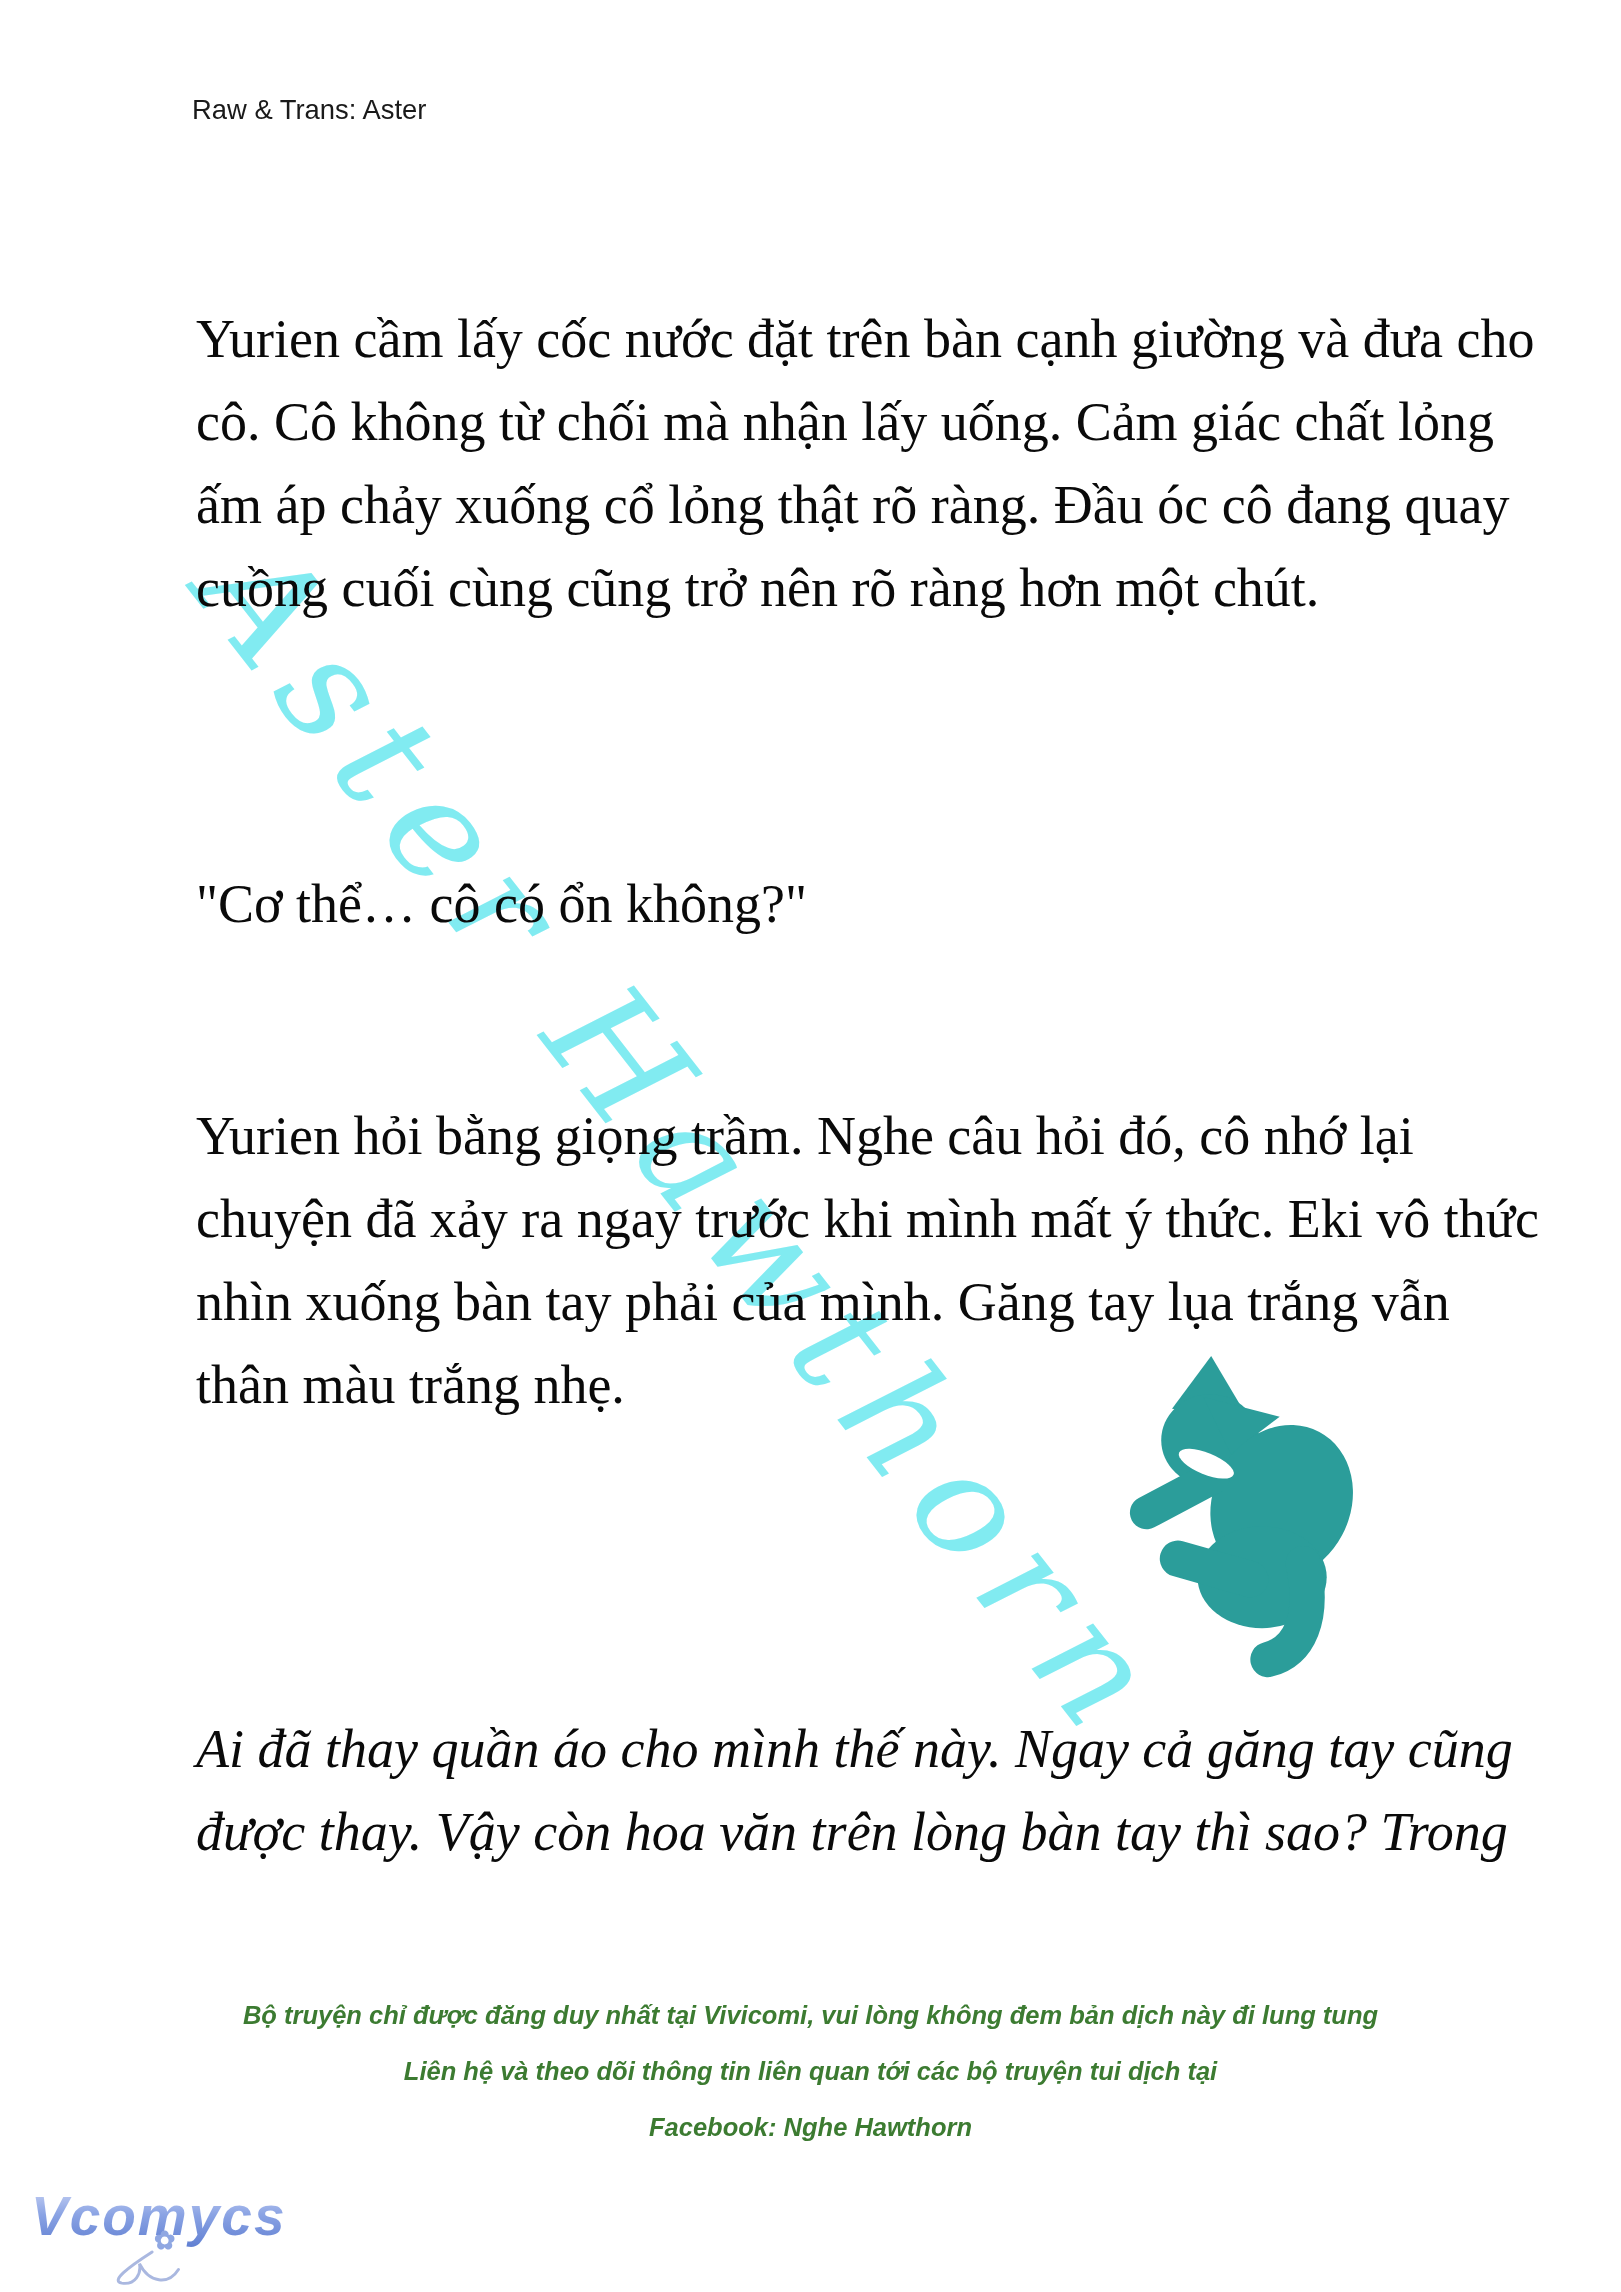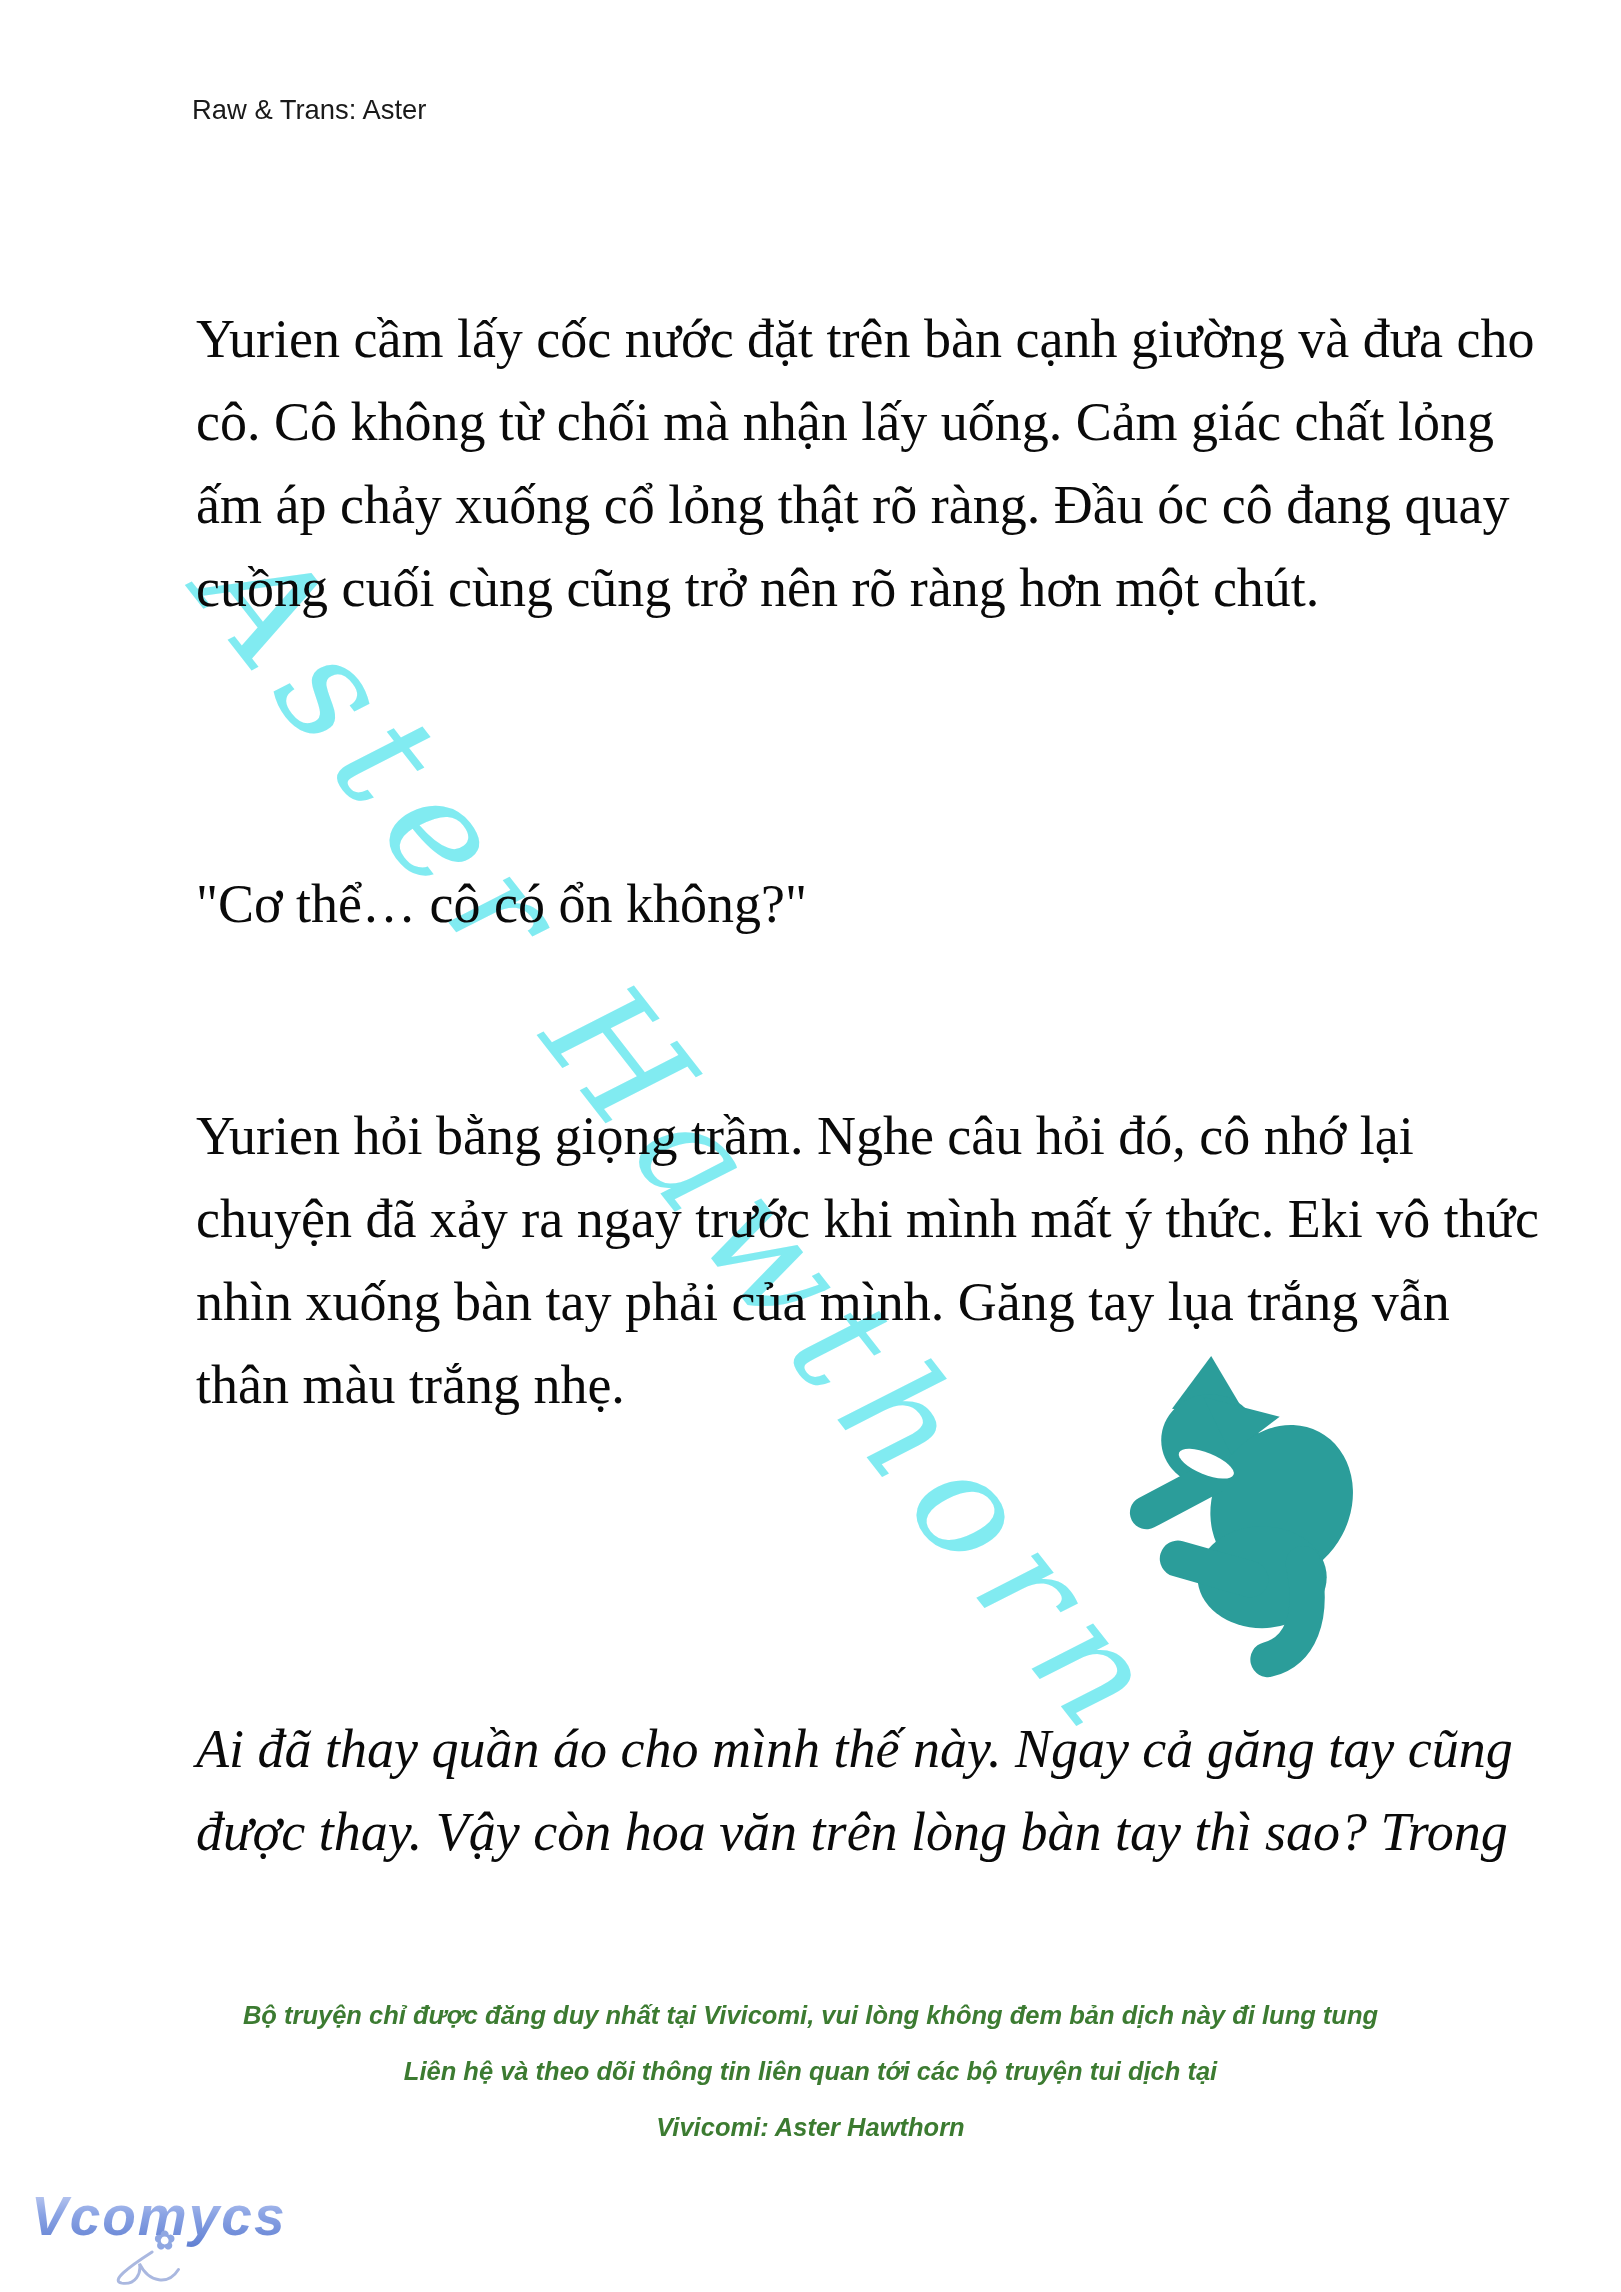--- a/index.html
+++ b/index.html
@@ -90,21 +90,21 @@
   </div>
 
   <div class="para p3">
     <div>Ai đã thay quần áo cho mình thế này. Ngay cả găng tay cũng</div>
     <div>được thay. Vậy còn hoa văn trên lòng bàn tay thì sao? Trong</div>
   </div>
 
   <div class="footer">
     <div>Bộ truyện chỉ được đăng duy nhất tại Vivicomi, vui lòng không đem bản dịch này đi lung tung</div>
     <div>Liên hệ và theo dõi thông tin liên quan tới các bộ truyện tui dịch tại</div>
-    <div>Vivicomi: Aster Hawthorn</div>
+    <div>Facebook: Nghe Hawthorn</div>
   </div>
 
   <div class="logo">
     <span class="logo-text">Vcomycs</span>
     <span class="flower">✿</span>
   </div>
 
   <svg class="flourish" width="157" height="39" viewBox="0 0 160 40" aria-hidden="true">
     <path d="M 95 2 C 70 18 52 32 64 34 C 78 36 84 24 82 14 C 92 34 112 36 122 20" stroke="#aab8e0" stroke-width="3" fill="none" stroke-linecap="round"></path>
   </svg>

